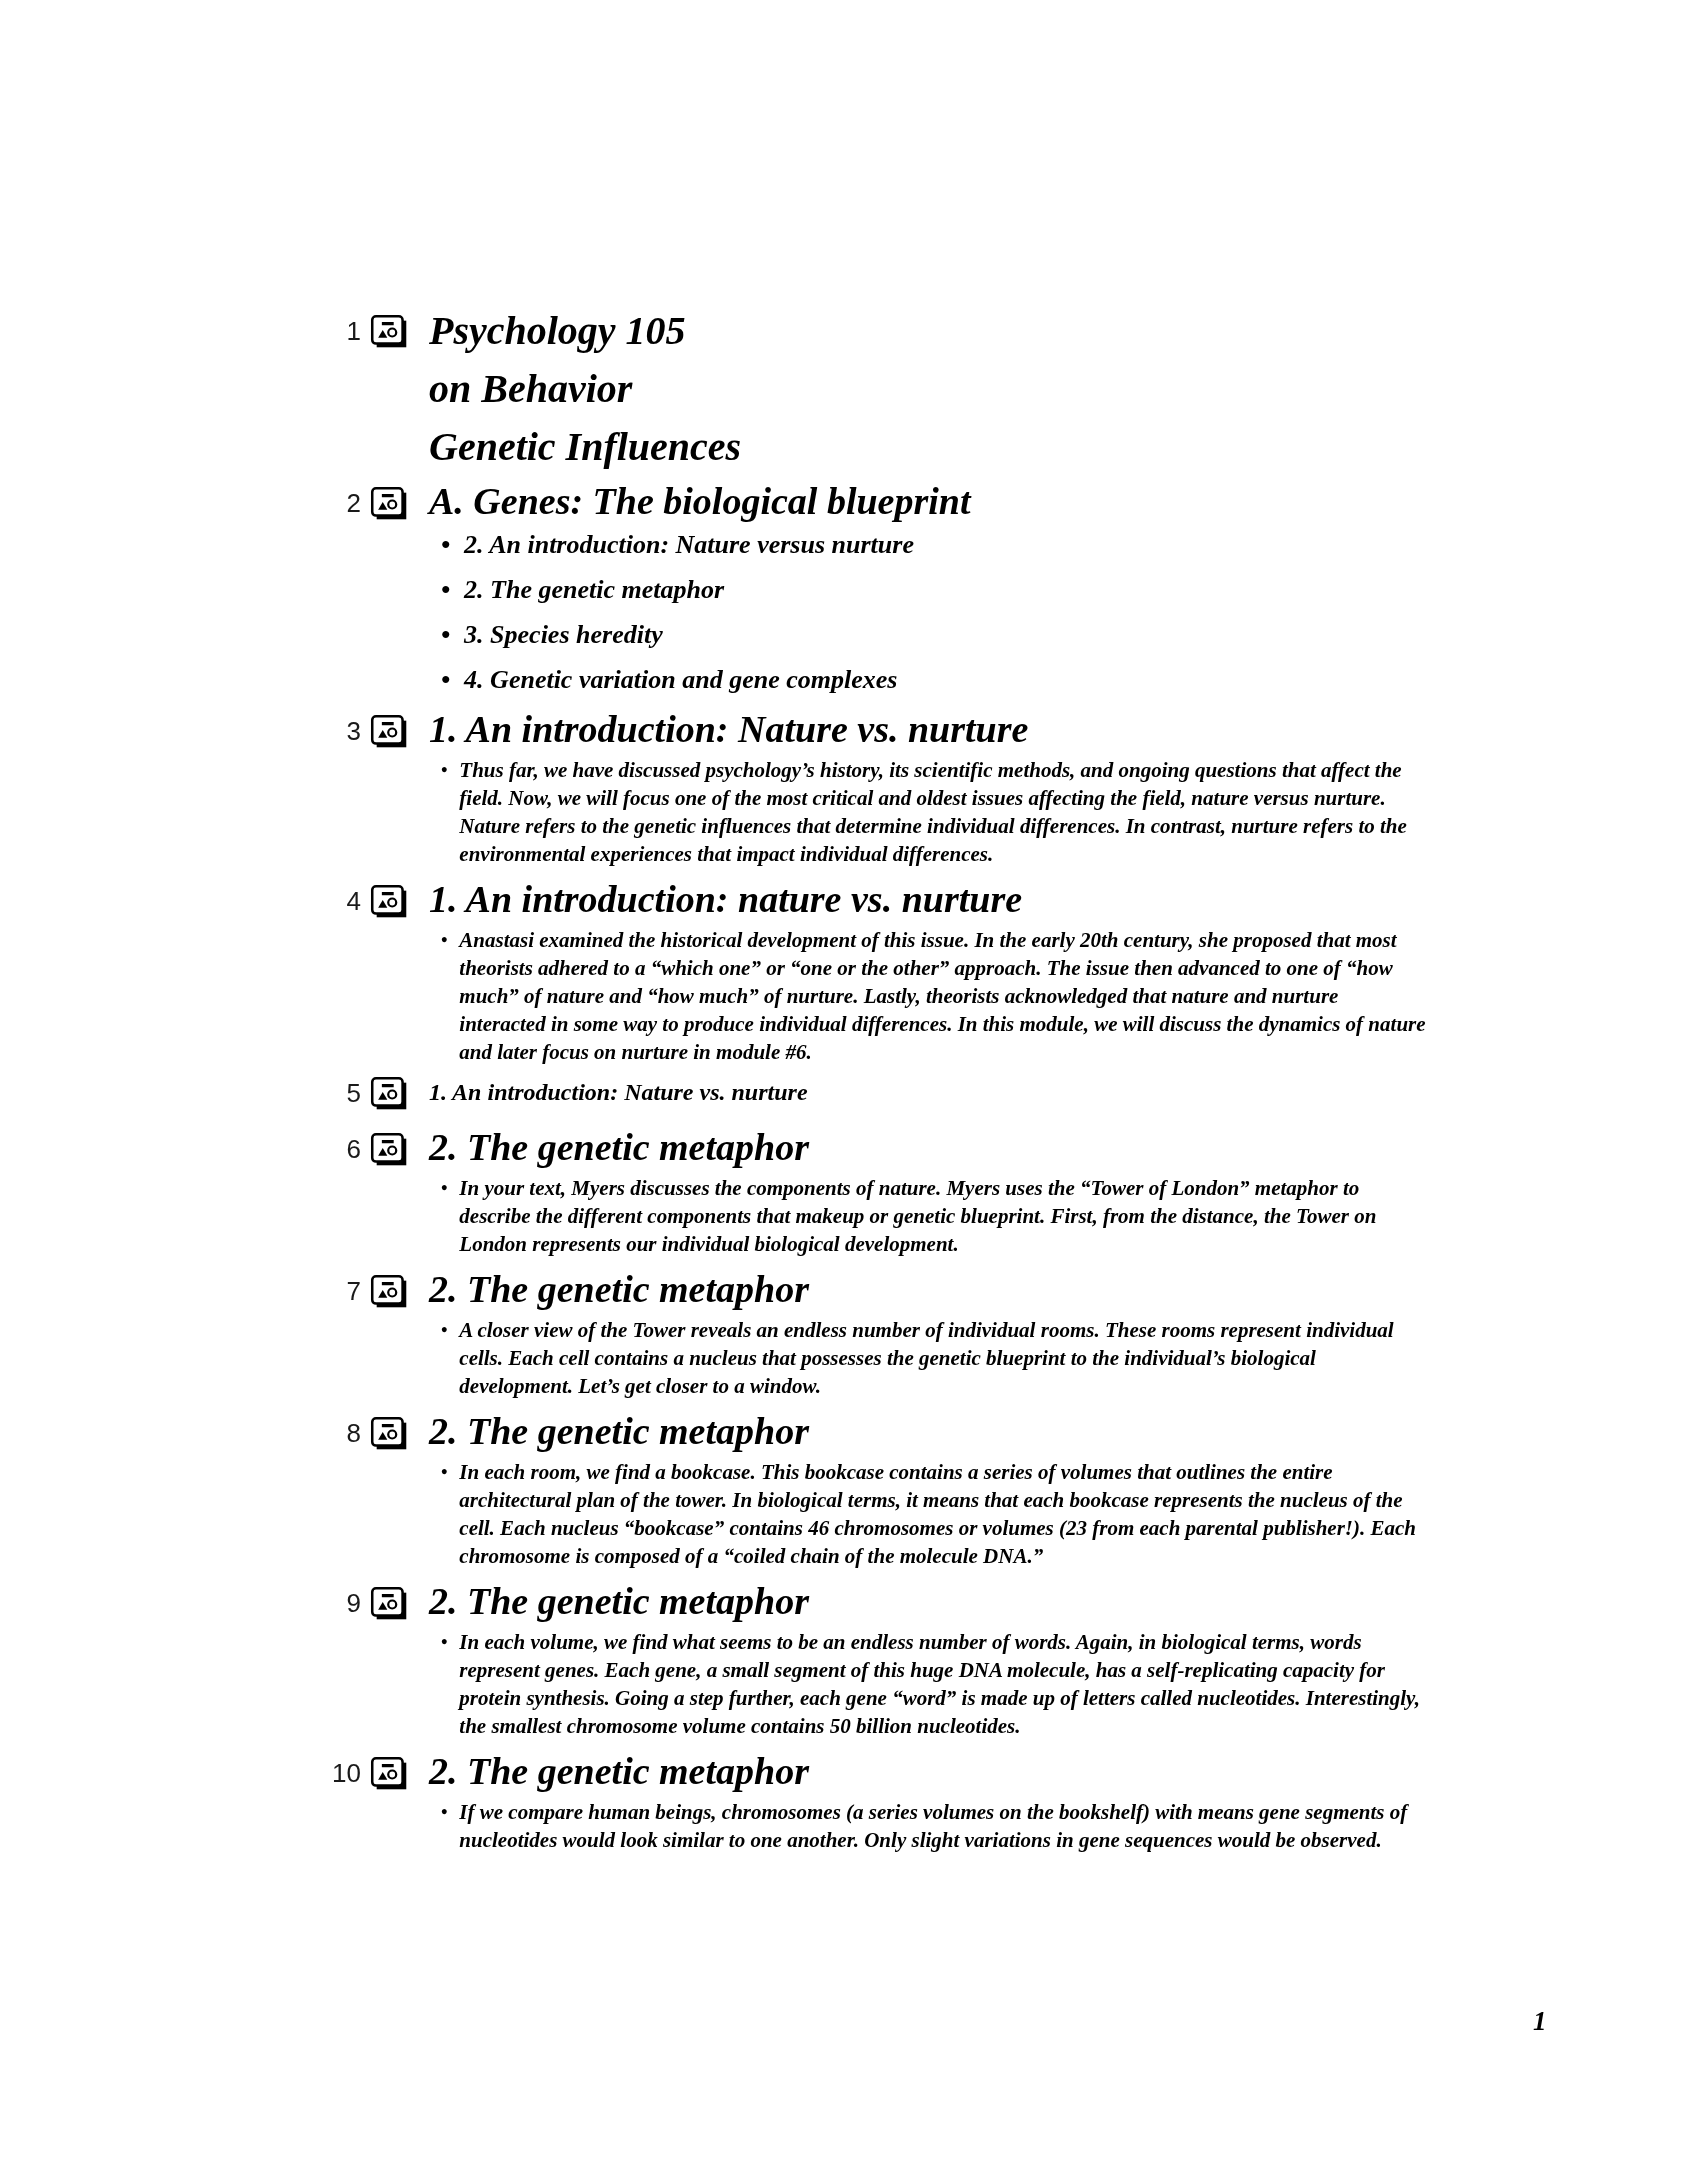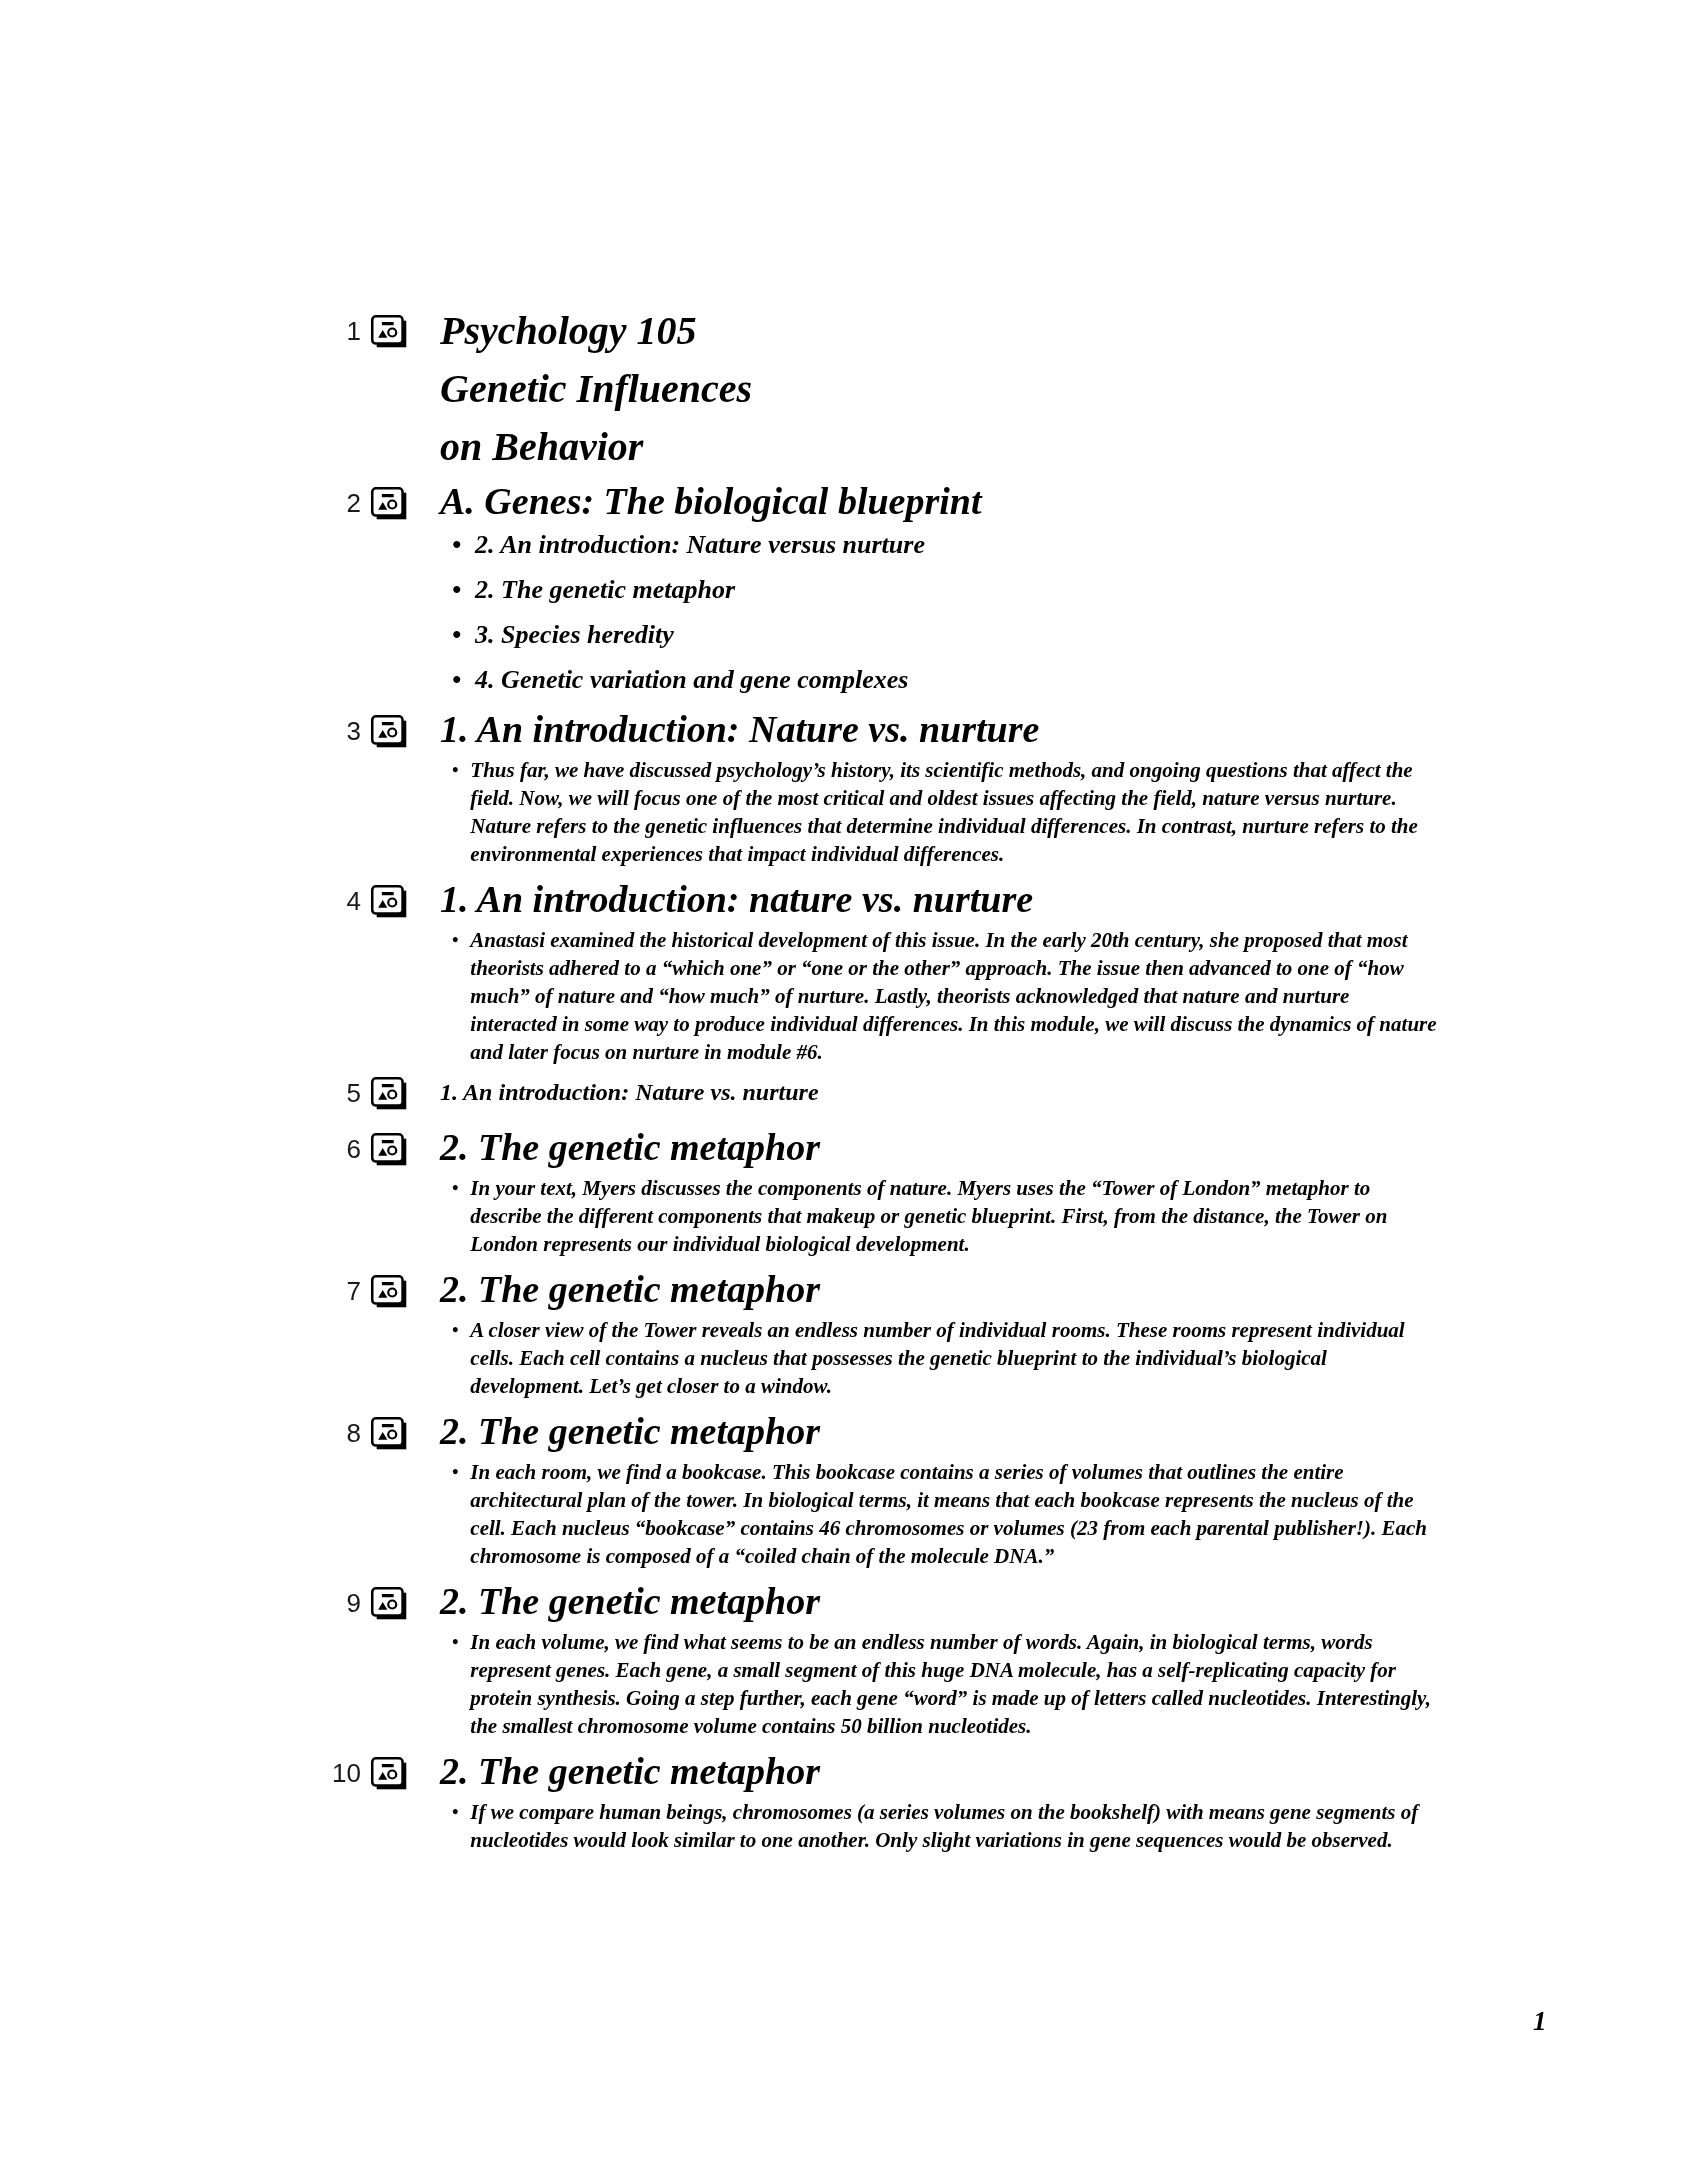--- a/index.html
+++ b/index.html
@@ -38,21 +38,21 @@
   .slide-num{
     font-family:"Liberation Sans", sans-serif;
     font-size:26px;
     line-height:34px;
     color:#1a1a1a;
     min-width:30px;
     text-align:right;
   }
   .slide-icon{display:inline-block;line-height:0;}
   .content{
-    margin-left:30px;
+    margin-left:19px;
     flex:1 1 auto;
   }
   .title{
     font-weight:bold;
     font-style:italic;
     margin:0;
   }
   .title-xl{font-size:40px;line-height:58px;}
   .title-lg{font-size:38px;line-height:42px;margin-bottom:6px;}
   .title-sm{font-size:24px;line-height:32px;}
@@ -101,22 +101,22 @@
         <span class="slide-icon"><svg viewBox="0 0 27 25" width="40" height="37">
             <rect x="4.5" y="4.5" width="20" height="18" fill="#000"></rect>
             <rect x="1.5" y="1.5" width="20.5" height="18.5" rx="2.5" fill="#fff" stroke="#000" stroke-width="1.7"></rect>
             <line x1="8" y1="6.5" x2="16" y2="6.5" stroke="#000" stroke-width="2.2"></line>
             <path d="M5.5 16 L8.6 10.8 L11.7 16 Z" fill="#000"></path>
             <circle cx="15" cy="12.5" r="2.7" fill="#fff" stroke="#000" stroke-width="1.5"></circle>
           </svg></span>
       </div>
       <div class="content">
         <div class="title title-xl">Psychology 105</div>
+        <div class="title title-xl">on Behavior</div>
         <div class="title title-xl">Genetic Influences</div>
-        <div class="title title-xl">on Behavior</div>
       </div>
     </div>
     <div class="row row-lg">
       <div class="gutter">
         <span class="slide-num">2</span>
         <span class="slide-icon"><svg viewBox="0 0 27 25" width="40" height="37">
             <rect x="4.5" y="4.5" width="20" height="18" fill="#000"></rect>
             <rect x="1.5" y="1.5" width="20.5" height="18.5" rx="2.5" fill="#fff" stroke="#000" stroke-width="1.7"></rect>
             <line x1="8" y1="6.5" x2="16" y2="6.5" stroke="#000" stroke-width="2.2"></line>
             <path d="M5.5 16 L8.6 10.8 L11.7 16 Z" fill="#000"></path>

